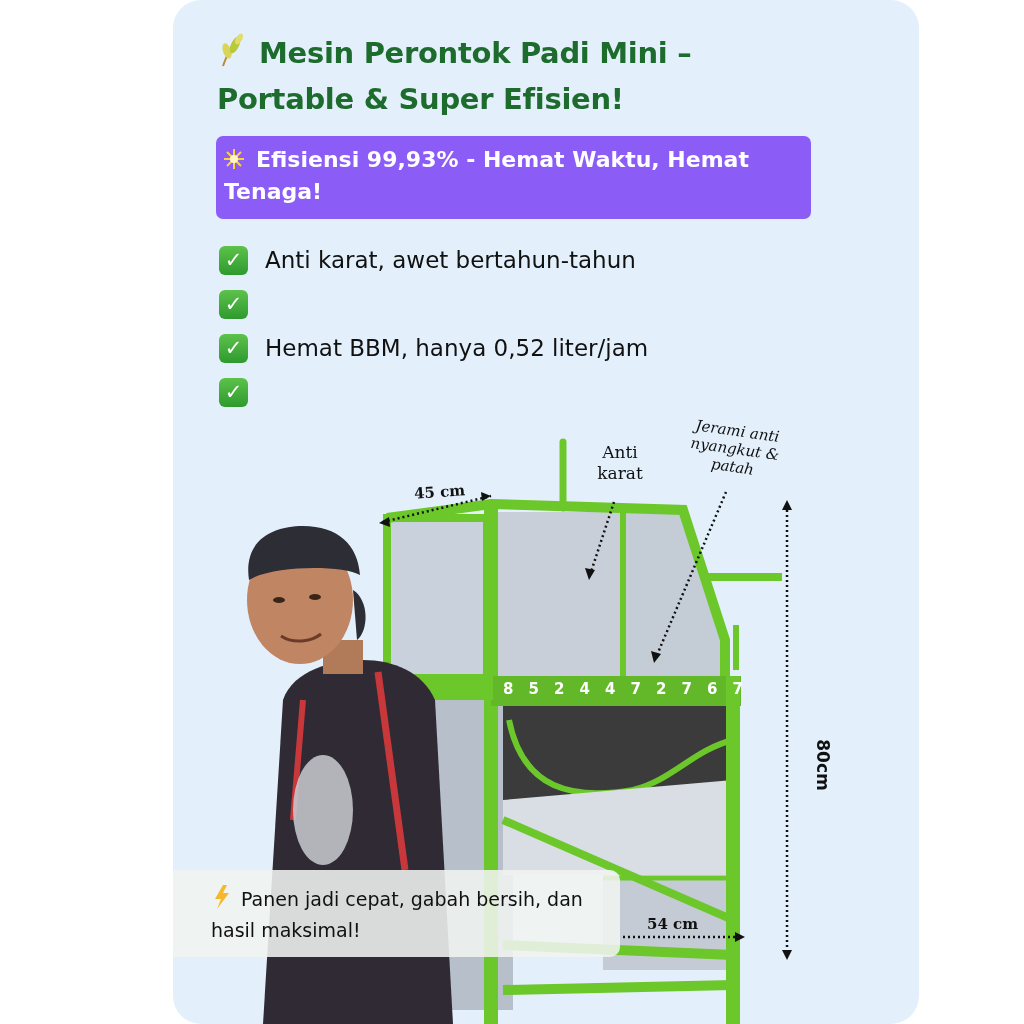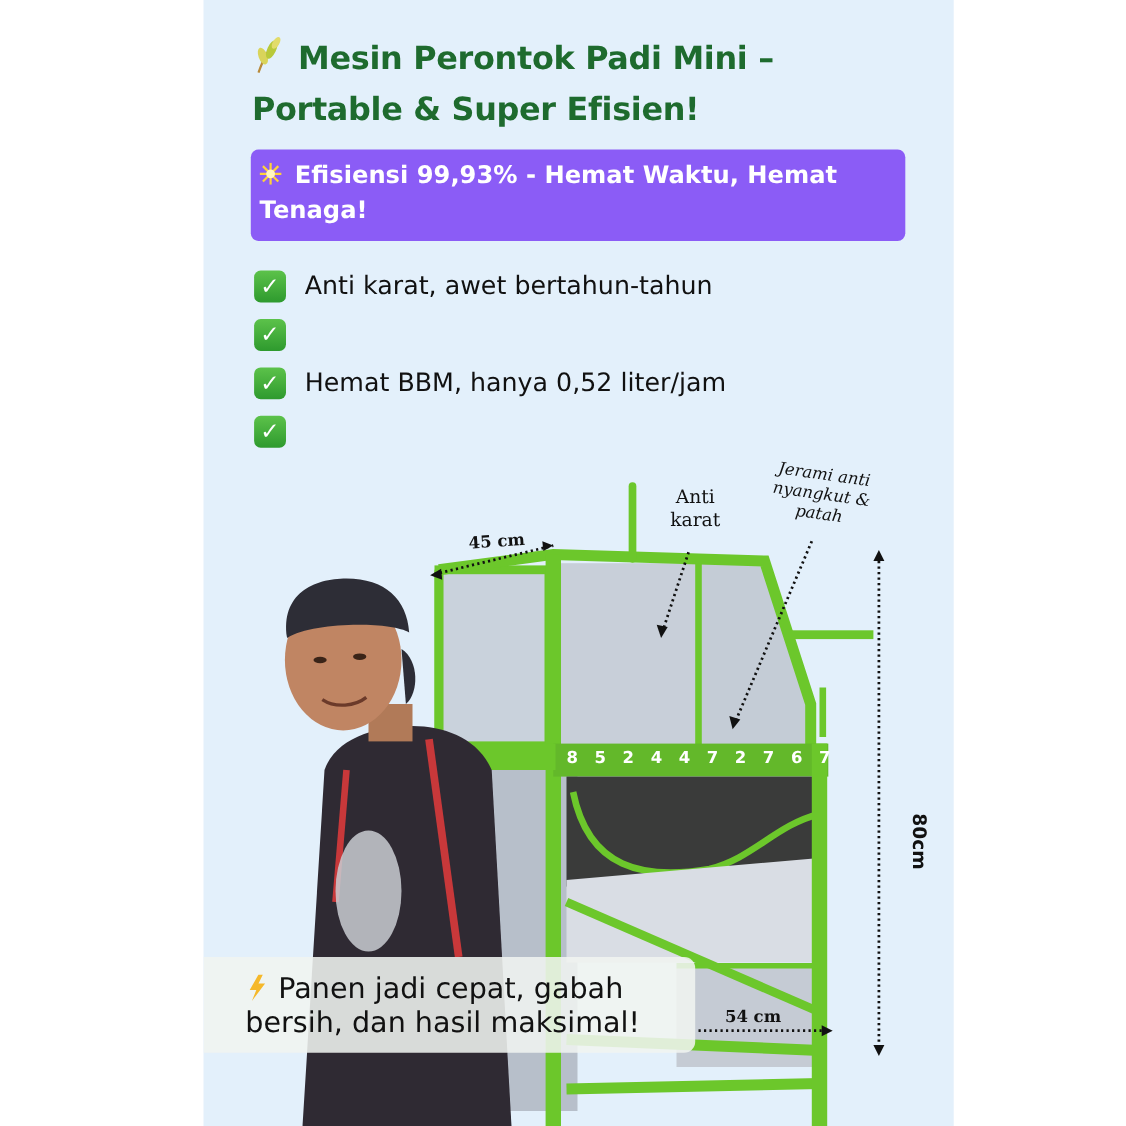--- a/index.html
+++ b/index.html
@@ -1,32 +1,32 @@
 <!DOCTYPE html>
 <html><head>
 <meta charset="utf-8">
 <style>
   html,body{margin:0;padding:0;}
   body{width:1024px;height:1024px;background:#ffffff;position:relative;overflow:hidden;font-family:"DejaVu Sans","Liberation Sans",sans-serif;}
-  .panel{position:absolute;left:185px;top:0;width:682px;height:1024px;background:#e3f0fb;overflow:hidden;}
+  .panel{position:absolute;left:173px;top:0;width:746px;height:1024px;background:#e3f0fb;overflow:hidden;border-radius:28px;}
   .title{position:absolute;left:44px;top:30px;width:620px;color:#1e6b2e;font-weight:bold;font-size:29px;line-height:46px;letter-spacing:-0.3px;}
   .title .leaf{display:inline-block;width:30px;height:34px;vertical-align:-4px;margin-right:12px;}
   .banner{position:absolute;left:43px;top:136px;width:595px;height:83px;background:#8b5cf6;border-radius:7px;box-sizing:border-box;padding:8px 8px;color:#fff;font-weight:bold;font-size:22px;line-height:32px;}
   .banner .spark{display:inline-block;width:20px;height:20px;vertical-align:-2px;margin-right:12px;}
   .features{position:absolute;left:46px;top:238px;width:630px;}
   .feature{height:44px;display:flex;align-items:center;font-size:23px;color:#111;}
   .check{width:29px;height:29px;border-radius:6px;background:linear-gradient(#5cc24a,#2e9a2e);color:#fff;font-weight:bold;font-size:21px;display:flex;align-items:center;justify-content:center;margin-right:17px;flex:none;}
   .ship{position:absolute;left:46px;top:435px;font-size:23px;color:#111;line-height:34px;}
   .ship .box{display:inline-block;width:36px;height:28px;vertical-align:-5px;margin-right:8px;}
   .ship b{font-weight:bold;}
   .ann{position:absolute;font-family:"DejaVu Serif","Liberation Serif",serif;color:#111;font-size:17px;line-height:21px;text-align:center;}
   .ann-it{font-style:italic;transform:rotate(8deg);}
   .dim{position:absolute;font-family:"DejaVu Serif","Liberation Serif",serif;font-weight:bold;color:#111;font-size:15px;}
   .numbers{position:absolute;left:330px;top:680px;width:240px;display:flex;justify-content:space-between;color:#fff;font-weight:bold;font-size:15px;}
-  .caption{position:absolute;left:0;top:870px;width:447px;height:87px;background:rgba(240,244,240,0.88);border-radius:0 10px 10px 0;box-sizing:border-box;padding:14px 0 0 38px;font-size:26px;line-height:31px;color:#111;font-weight:500;}
+  .caption{position:absolute;left:0;top:870px;width:447px;height:87px;background:rgba(240,244,240,0.88);border-radius:0 10px 10px 0;box-sizing:border-box;padding:14px 0 0 38px;font-size:19px;line-height:31px;color:#111;font-weight:500;}
   .caption .bolt{display:inline-block;width:20px;height:24px;vertical-align:-3px;margin-right:10px;}
   .vert{position:absolute;left:624px;top:755px;transform:rotate(90deg);transform-origin:center;font-weight:bold;font-size:17px;color:#111;}
 </style>
 </head>
 <body>
 
 <div class="panel">
 
   <div class="title">
     <span class="leaf">

